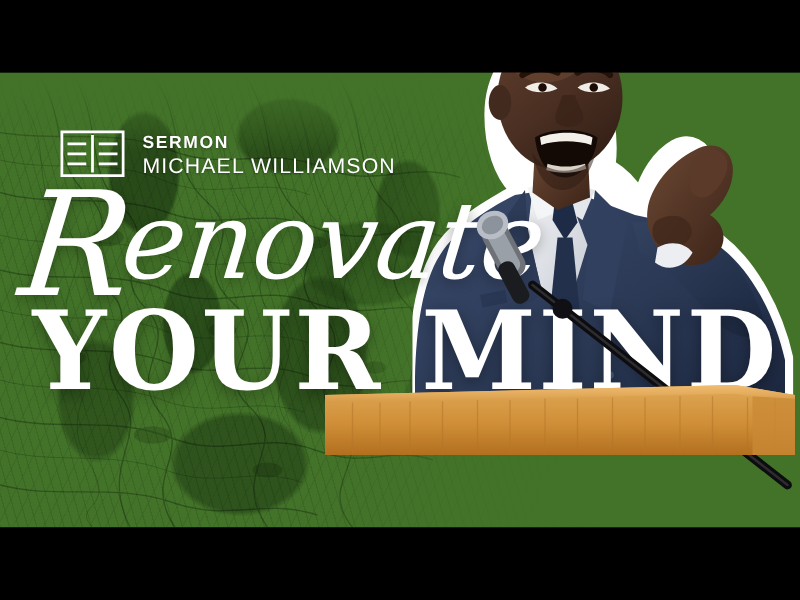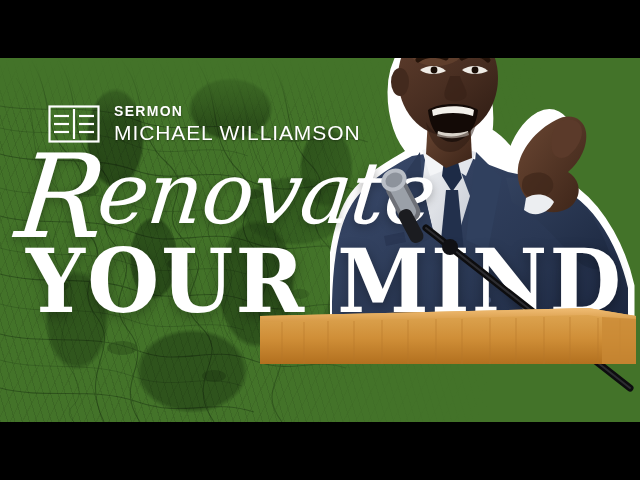--- a/index.html
+++ b/index.html
@@ -60,21 +60,21 @@
     position:absolute;left:48px;top:104px;display:flex;align-items:center;gap:14px;z-index:25;
   }
   #book-icon{width:52px;height:38px;flex:0 0 auto;}
   .head-text{line-height:1;}
   #sermon-label{
     color:#fff;font-size:14px;font-weight:bold;letter-spacing:1.3px;
     font-family:"Liberation Sans",sans-serif;display:block;margin-bottom:4px;
     text-shadow:0 1px 2px rgba(0,0,0,.35);
   }
   #speaker-name{
-    color:#fff;font-size:21px;font-weight:300;letter-spacing:.9px;
+    color:#fff;font-size:17px;font-weight:300;letter-spacing:.9px;
     font-family:"Liberation Sans",sans-serif;display:block;
     text-shadow:0 1px 2px rgba(0,0,0,.35);
   }
 
   
   #title-block{position:absolute;left:0;top:0;width:640px;height:364px;z-index:30;pointer-events:none;}
   #title-script{
     position:absolute;left:18px;top:150px;
     font-family:"DejaVu Serif",serif;
     font-style:italic;font-weight:400;

